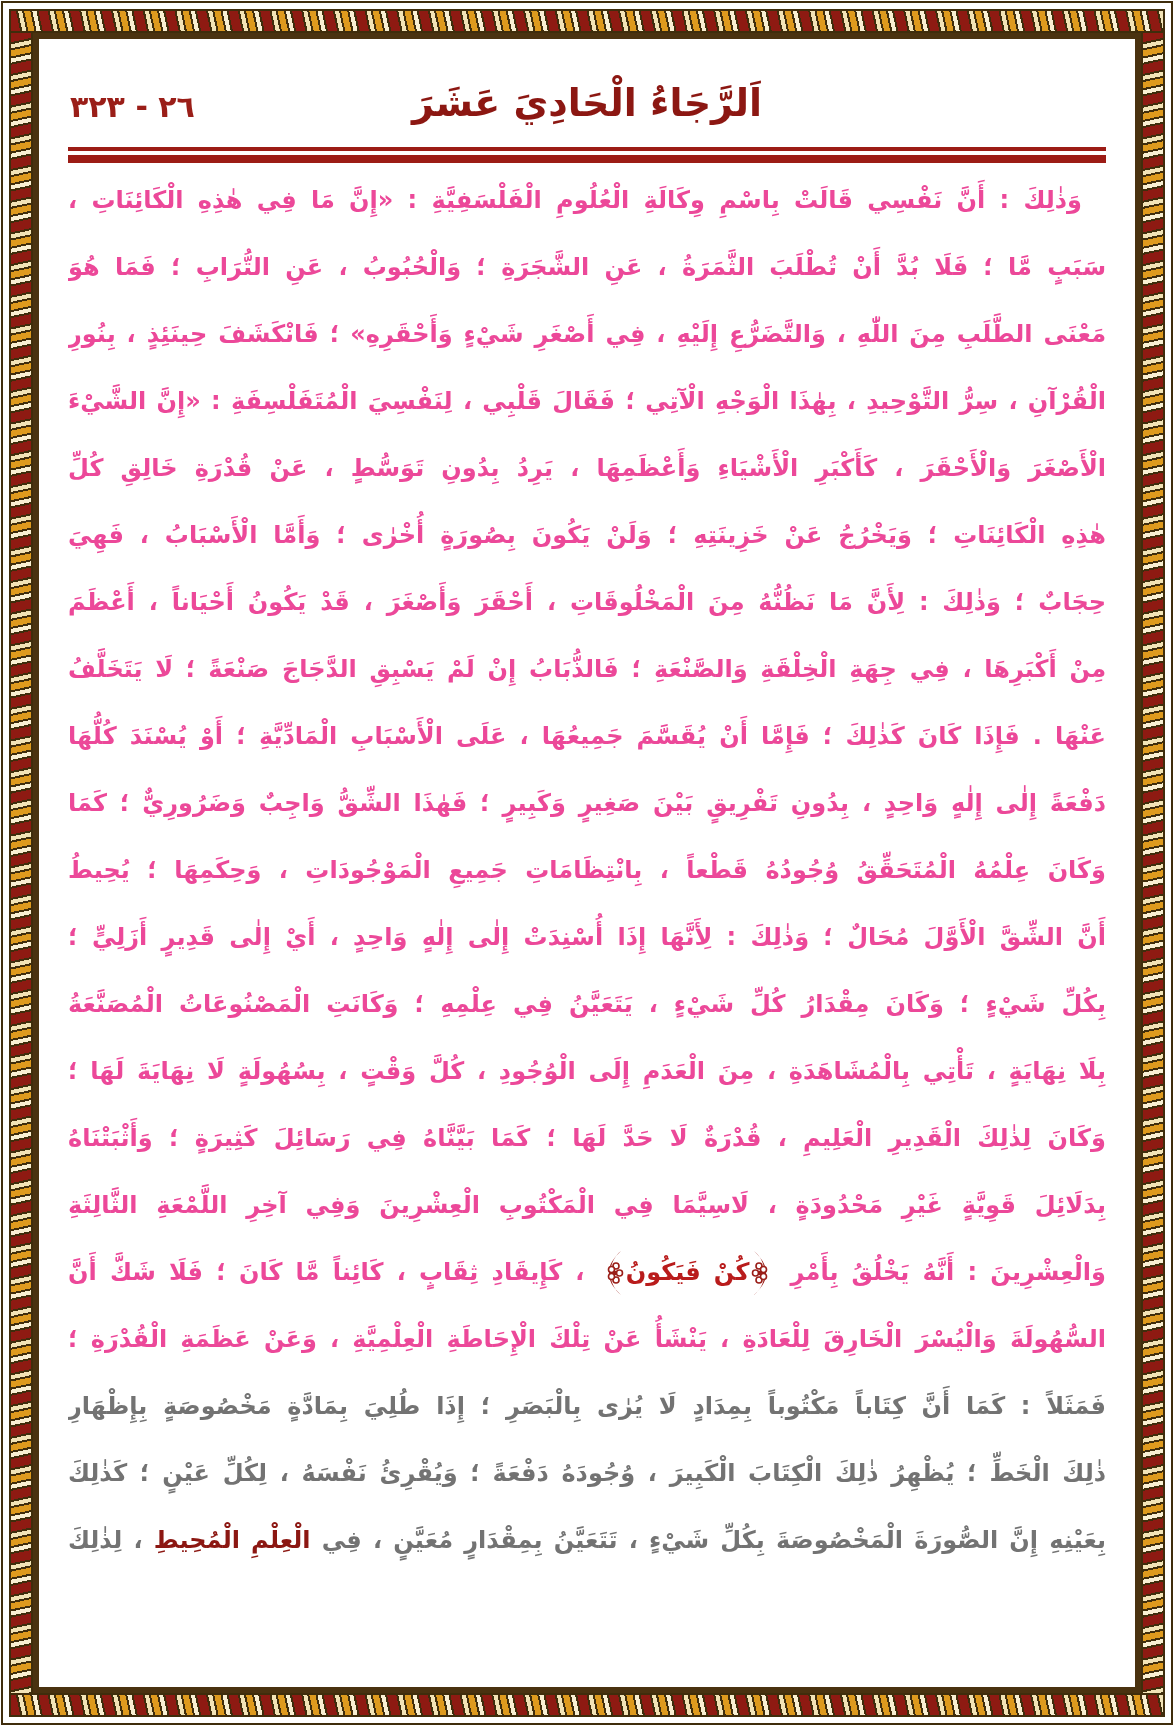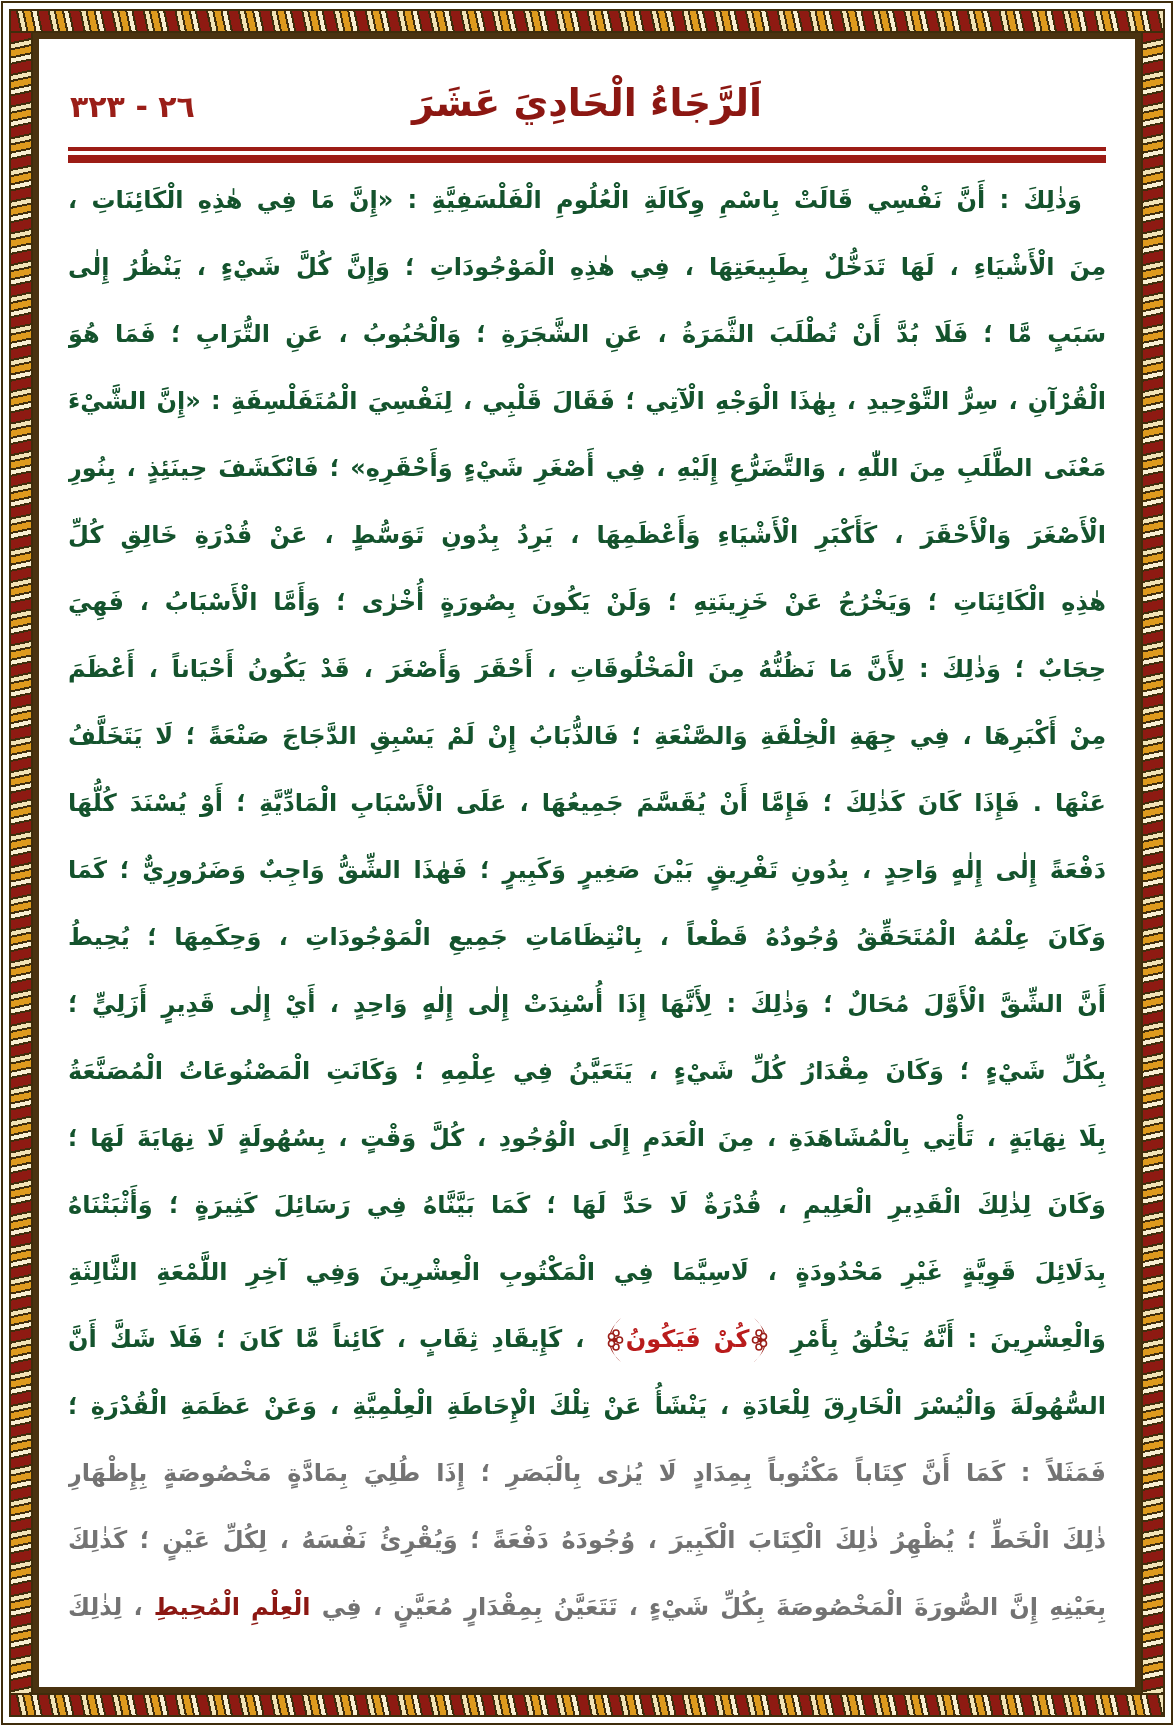--- a/index.html
+++ b/index.html
@@ -29,21 +29,21 @@
   .page-num{position:absolute;left:31px;top:50px;font-size:30px;font-weight:bold;color:#9a1e18;direction:rtl;}
   .page-title{position:absolute;left:0;right:0;top:42px;text-align:center;font-size:38px;font-weight:bold;color:#8c1712;}
   .rules{position:absolute;left:29px;right:29px;top:108px;}
   .rule-thin{height:4px;background:#9c1c16;}
   .rule-gap{height:4px;}
   .rule-thick{height:8px;background:#9c1c16;}
 
   .body-text{position:absolute;left:29px;right:29px;top:128px;font-size:24px;font-weight:bold;color:#9a1e18;}
   .line{height:67px;line-height:67px;text-align:justify;text-align-last:justify;text-justify:inter-word;overflow:hidden;white-space:normal;}
   .line.indent{padding-right:24px;}
-  .seg-red{color:#14532d;}
+  .seg-red{color:#ec4899;}
   .seg-black{color:#737373;}
   .seg-blue{color:#b91c1c;}
   .seg-boldred{color:#8c1712;}
   .bracket{display:inline-block;vertical-align:middle;line-height:0;margin:0 2px;}
   .bracket svg{display:inline-block;}
   .bracket-open svg{transform:scaleX(-1);}
 </style>
 </head>
 <body>
 
@@ -57,24 +57,23 @@
 <div class="content">
   <div class="page-num">٢٦ - ٣٢٣</div>
   <div class="page-title">اَلرَّجَاءُ الْحَادِيَ عَشَرَ</div>
   <div class="rules">
     <div class="rule-thin"></div>
     <div class="rule-gap"></div>
     <div class="rule-thick"></div>
   </div>
   <div class="body-text" dir="rtl">
       <div class="line indent"><span class="seg-red">وَذٰلِكَ : أَنَّ نَفْسِي قَالَتْ بِاسْمِ وِكَالَةِ الْعُلُومِ الْفَلْسَفِيَّةِ : «إِنَّ مَا فِي هٰذِهِ الْكَائِنَاتِ ،</span></div>
-      <div class="line"><span class="seg-red">مِنَ الْأَشْيَاءِ ، لَهَا تَدَخُّلٌ بِطَبِيعَتِهَا ، فِي هٰذِهِ الْمَوْجُودَاتِ ؛ وَإِنَّ كُلَّ شَيْءٍ ، يَنْظُرُ إِلٰى</span></div>
       <div class="line"><span class="seg-red">سَبَبٍ مَّا ؛ فَلَا بُدَّ أَنْ تُطْلَبَ الثَّمَرَةُ ، عَنِ الشَّجَرَةِ ؛ وَالْحُبُوبُ ، عَنِ التُّرَابِ ؛ فَمَا هُوَ</span></div>
+      <div class="line"><span class="seg-red">مَعْنَى الطَّلَبِ مِنَ اللّٰهِ ، وَالتَّضَرُّعِ إِلَيْهِ ، فِي أَصْغَرِ شَيْءٍ وَأَحْقَرِهِ» ؛ فَانْكَشَفَ حِينَئِذٍ ، بِنُورِ</span></div>
       <div class="line"><span class="seg-red">الْقُرْآنِ ، سِرُّ التَّوْحِيدِ ، بِهٰذَا الْوَجْهِ الْآتِي ؛ فَقَالَ قَلْبِي ، لِنَفْسِيَ الْمُتَفَلْسِفَةِ : «إِنَّ الشَّيْءَ</span></div>
-      <div class="line"><span class="seg-red">مَعْنَى الطَّلَبِ مِنَ اللّٰهِ ، وَالتَّضَرُّعِ إِلَيْهِ ، فِي أَصْغَرِ شَيْءٍ وَأَحْقَرِهِ» ؛ فَانْكَشَفَ حِينَئِذٍ ، بِنُورِ</span></div>
       <div class="line"><span class="seg-red">الْأَصْغَرَ وَالْأَحْقَرَ ، كَأَكْبَرِ الْأَشْيَاءِ وَأَعْظَمِهَا ، يَرِدُ بِدُونِ تَوَسُّطٍ ، عَنْ قُدْرَةِ خَالِقِ كُلِّ</span></div>
       <div class="line"><span class="seg-red">هٰذِهِ الْكَائِنَاتِ ؛ وَيَخْرُجُ عَنْ خَزِينَتِهِ ؛ وَلَنْ يَكُونَ بِصُورَةٍ أُخْرٰى ؛ وَأَمَّا الْأَسْبَابُ ، فَهِيَ</span></div>
       <div class="line"><span class="seg-red">حِجَابٌ ؛ وَذٰلِكَ : لِأَنَّ مَا نَظُنُّهُ مِنَ الْمَخْلُوقَاتِ ، أَحْقَرَ وَأَصْغَرَ ، قَدْ يَكُونُ أَحْيَاناً ، أَعْظَمَ</span></div>
       <div class="line"><span class="seg-red">مِنْ أَكْبَرِهَا ، فِي جِهَةِ الْخِلْقَةِ وَالصَّنْعَةِ ؛ فَالذُّبَابُ إِنْ لَمْ يَسْبِقِ الدَّجَاجَ صَنْعَةً ؛ لَا يَتَخَلَّفُ</span></div>
       <div class="line"><span class="seg-red">عَنْهَا . فَإِذَا كَانَ كَذٰلِكَ ؛ فَإِمَّا أَنْ يُقَسَّمَ جَمِيعُهَا ، عَلَى الْأَسْبَابِ الْمَادِّيَّةِ ؛ أَوْ يُسْنَدَ كُلُّهَا</span></div>
       <div class="line"><span class="seg-red">دَفْعَةً إِلٰى إِلٰهٍ وَاحِدٍ ، بِدُونِ تَفْرِيقٍ بَيْنَ صَغِيرٍ وَكَبِيرٍ ؛ فَهٰذَا الشِّقُّ وَاجِبٌ وَضَرُورِيٌّ ؛ كَمَا</span></div>
       <div class="line"><span class="seg-red">وَكَانَ عِلْمُهُ الْمُتَحَقِّقُ وُجُودُهُ قَطْعاً ، بِانْتِظَامَاتِ جَمِيعِ الْمَوْجُودَاتِ ، وَحِكَمِهَا ؛ يُحِيطُ</span></div>
       <div class="line"><span class="seg-red">أَنَّ الشِّقَّ الْأَوَّلَ مُحَالٌ ؛ وَذٰلِكَ : لِأَنَّهَا إِذَا أُسْنِدَتْ إِلٰى إِلٰهٍ وَاحِدٍ ، أَيْ إِلٰى قَدِيرٍ أَزَلِيٍّ ؛</span></div>
       <div class="line"><span class="seg-red">بِكُلِّ شَيْءٍ ؛ وَكَانَ مِقْدَارُ كُلِّ شَيْءٍ ، يَتَعَيَّنُ فِي عِلْمِهِ ؛ وَكَانَتِ الْمَصْنُوعَاتُ الْمُصَنَّعَةُ</span></div>
       <div class="line"><span class="seg-red">بِلَا نِهَايَةٍ ، تَأْتِي بِالْمُشَاهَدَةِ ، مِنَ الْعَدَمِ إِلَى الْوُجُودِ ، كُلَّ وَقْتٍ ، بِسُهُولَةٍ لَا نِهَايَةَ لَهَا ؛</span></div>

